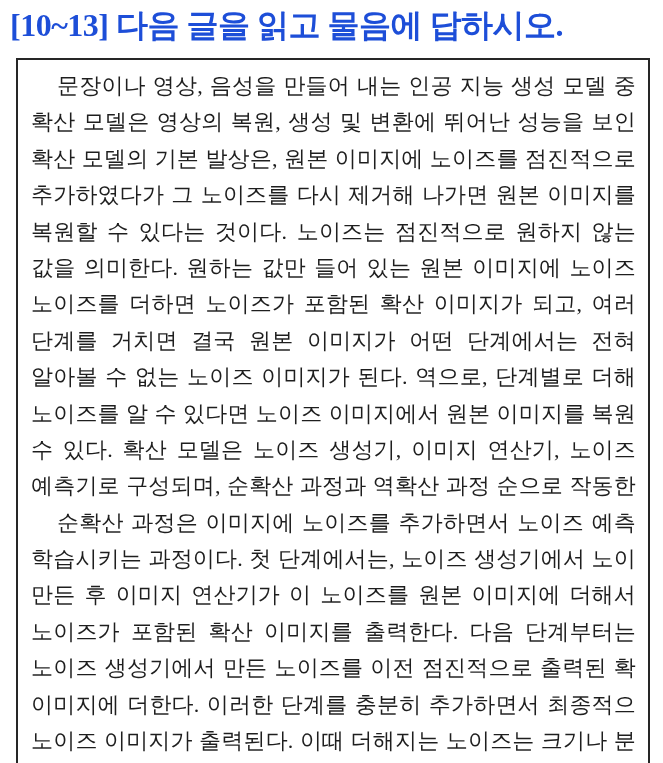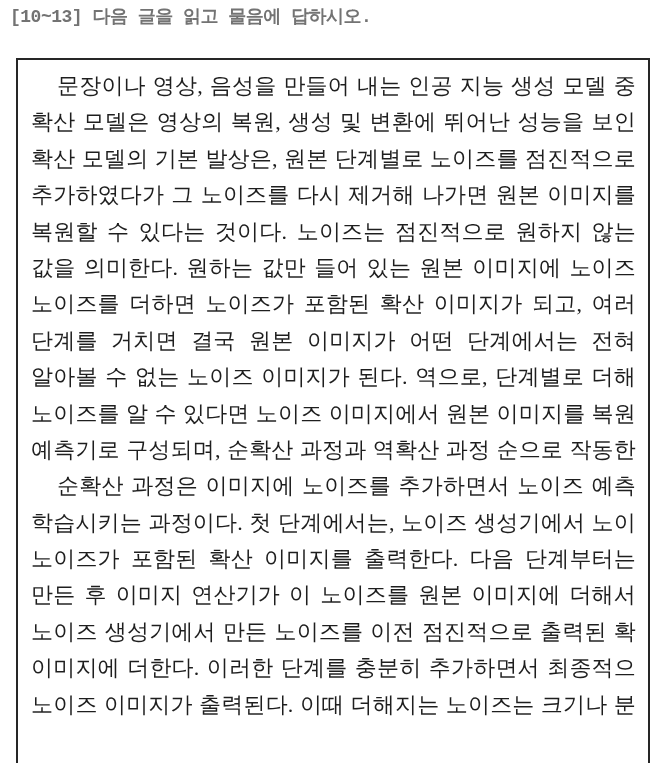--- a/index.html
+++ b/index.html
@@ -13,25 +13,25 @@
     overflow: hidden;
     position: relative;
     font-family: "Liberation Serif", "DejaVu Serif", serif;
     color: #1b1b1b;
   }
   .exam-instruction {
     position: absolute;
     left: 10px;
     top: 4px;
     width: 645px;
-    font-family: Liberation Mono, monospace;
+    font-family: Liberation Serif, serif;
     font-weight: 700;
-    font-size: 18px;
+    font-size: 32px;
     letter-spacing: -0.5px;
-    color: #737373;
+    color: #1d4ed8;
     white-space: nowrap;
   }
   .passage-box {
     position: absolute;
     left: 16px;
     top: 58px;
     width: 634px;
     height: 740px; 
     border: 2px solid #262626;
     box-sizing: border-box;
@@ -54,29 +54,30 @@
   }
 </style>
 </head>
 <body>
 
 <div class="exam-instruction">[10~13] 다음 글을 읽고 물음에 답하시오.</div>
 
 <div class="passage-box">
     <div class="line indent">문장이나 영상, 음성을 만들어 내는 인공 지능 생성 모델 중</div>
     <div class="line">확산 모델은 영상의 복원, 생성 및 변환에 뛰어난 성능을 보인다.</div>
-    <div class="line">확산 모델의 기본 발상은, 원본 단계별로 노이즈를 점진적으로</div>
+    <div class="line">확산 모델의 기본 발상은, 원본 이미지에 노이즈를 점진적으로</div>
     <div class="line">추가하였다가 그 노이즈를 다시 제거해 나가면 원본 이미지를</div>
     <div class="line">복원할 수 있다는 것이다. 노이즈는 점진적으로 원하지 않는</div>
     <div class="line">값을 의미한다. 원하는 값만 들어 있는 원본 이미지에 노이즈를</div>
     <div class="line">노이즈를 더하면 노이즈가 포함된 확산 이미지가 되고, 여러</div>
     <div class="line">단계를 거치면 결국 원본 이미지가 어떤 단계에서는 전혀</div>
     <div class="line">알아볼 수 없는 노이즈 이미지가 된다. 역으로, 단계별로 더해진</div>
     <div class="line">노이즈를 알 수 있다면 노이즈 이미지에서 원본 이미지를 복원할</div>
+    <div class="line">수 있다. 확산 모델은 노이즈 생성기, 이미지 연산기, 노이즈</div>
     <div class="line">예측기로 구성되며, 순확산 과정과 역확산 과정 순으로 작동한다.</div>
     <div class="line indent">순확산 과정은 이미지에 노이즈를 추가하면서 노이즈 예측기를</div>
     <div class="line">학습시키는 과정이다. 첫 단계에서는, 노이즈 생성기에서 노이즈를</div>
+    <div class="line">만든 후 이미지 연산기가 이 노이즈를 원본 이미지에 더해서</div>
     <div class="line">노이즈가 포함된 확산 이미지를 출력한다. 다음 단계부터는</div>
-    <div class="line">만든 후 이미지 연산기가 이 노이즈를 원본 이미지에 더해서</div>
     <div class="line">노이즈 생성기에서 만든 노이즈를 이전 점진적으로 출력된 확산</div>
     <div class="line">이미지에 더한다. 이러한 단계를 충분히 추가하면서 최종적으로</div>
     <div class="line">노이즈 이미지가 출력된다. 이때 더해지는 노이즈는 크기나 분포</div>
   </div>
 
 </body></html>

